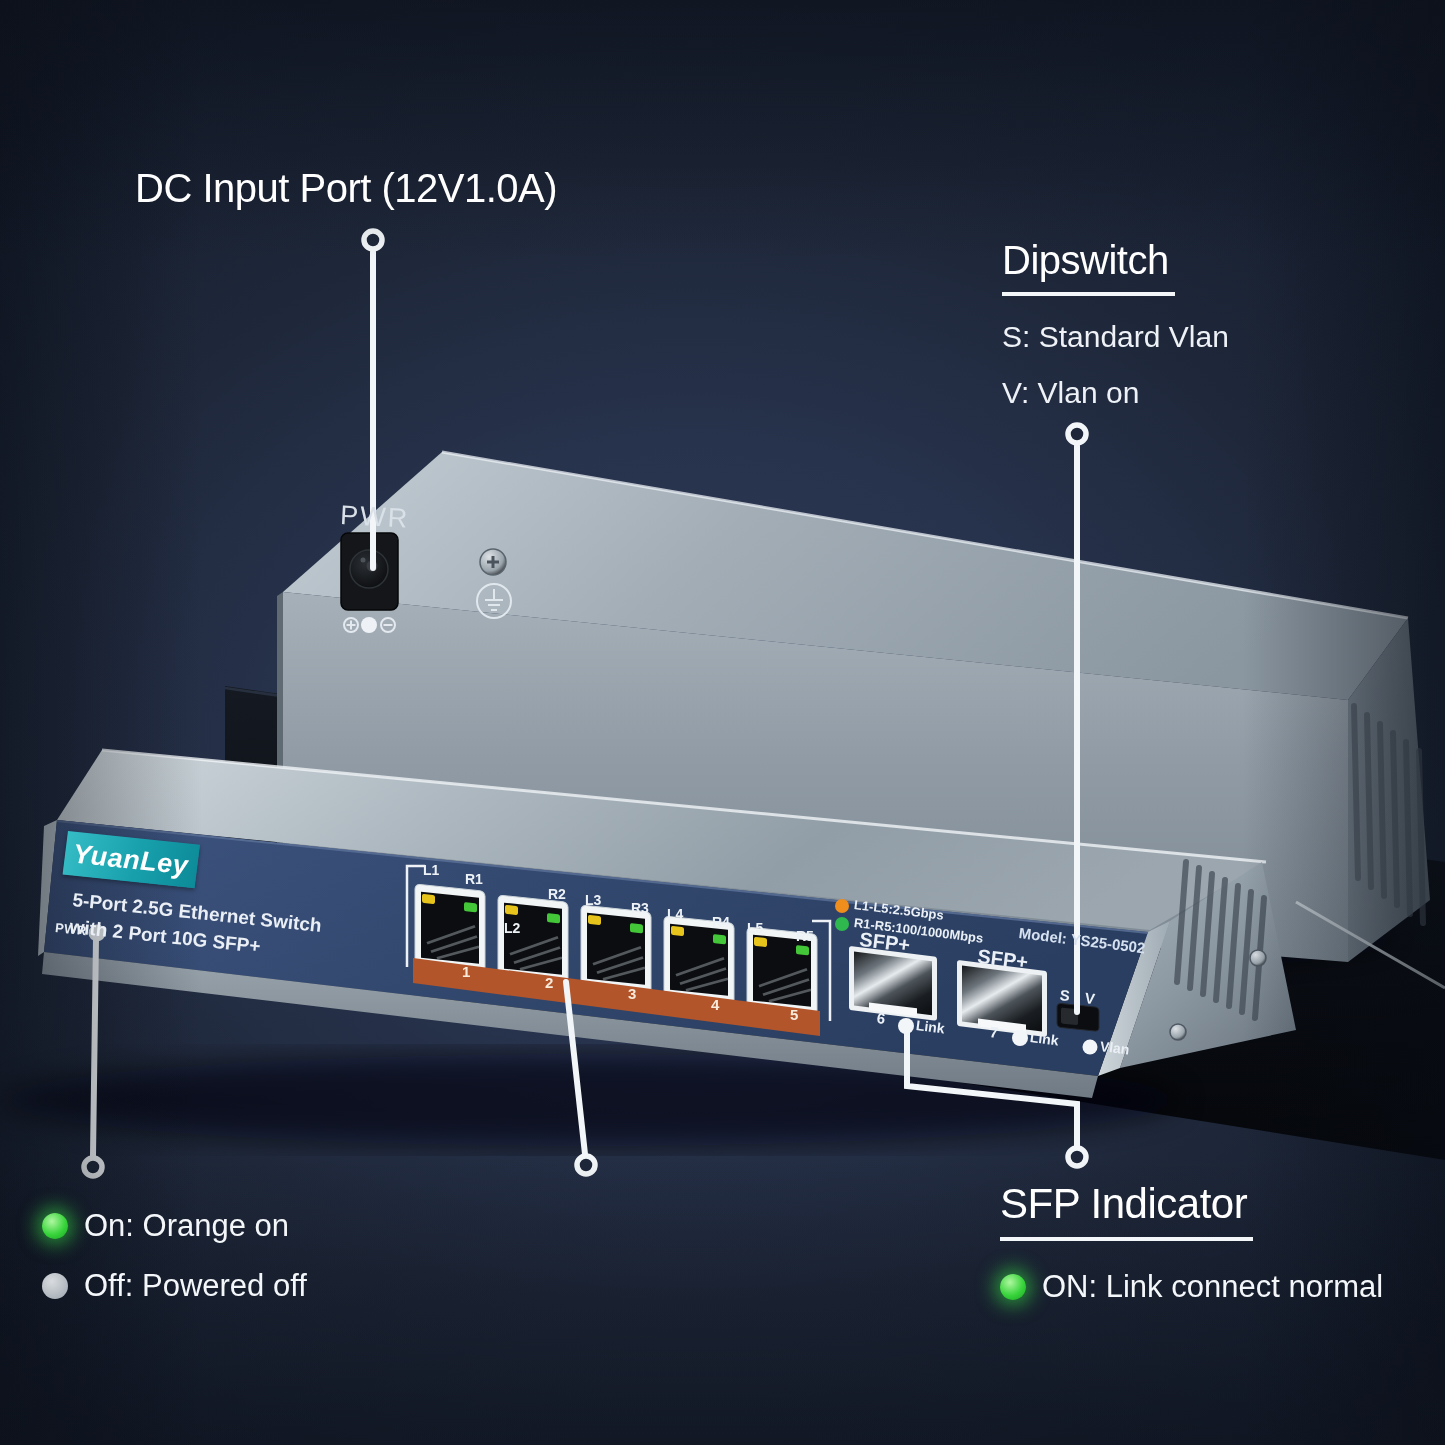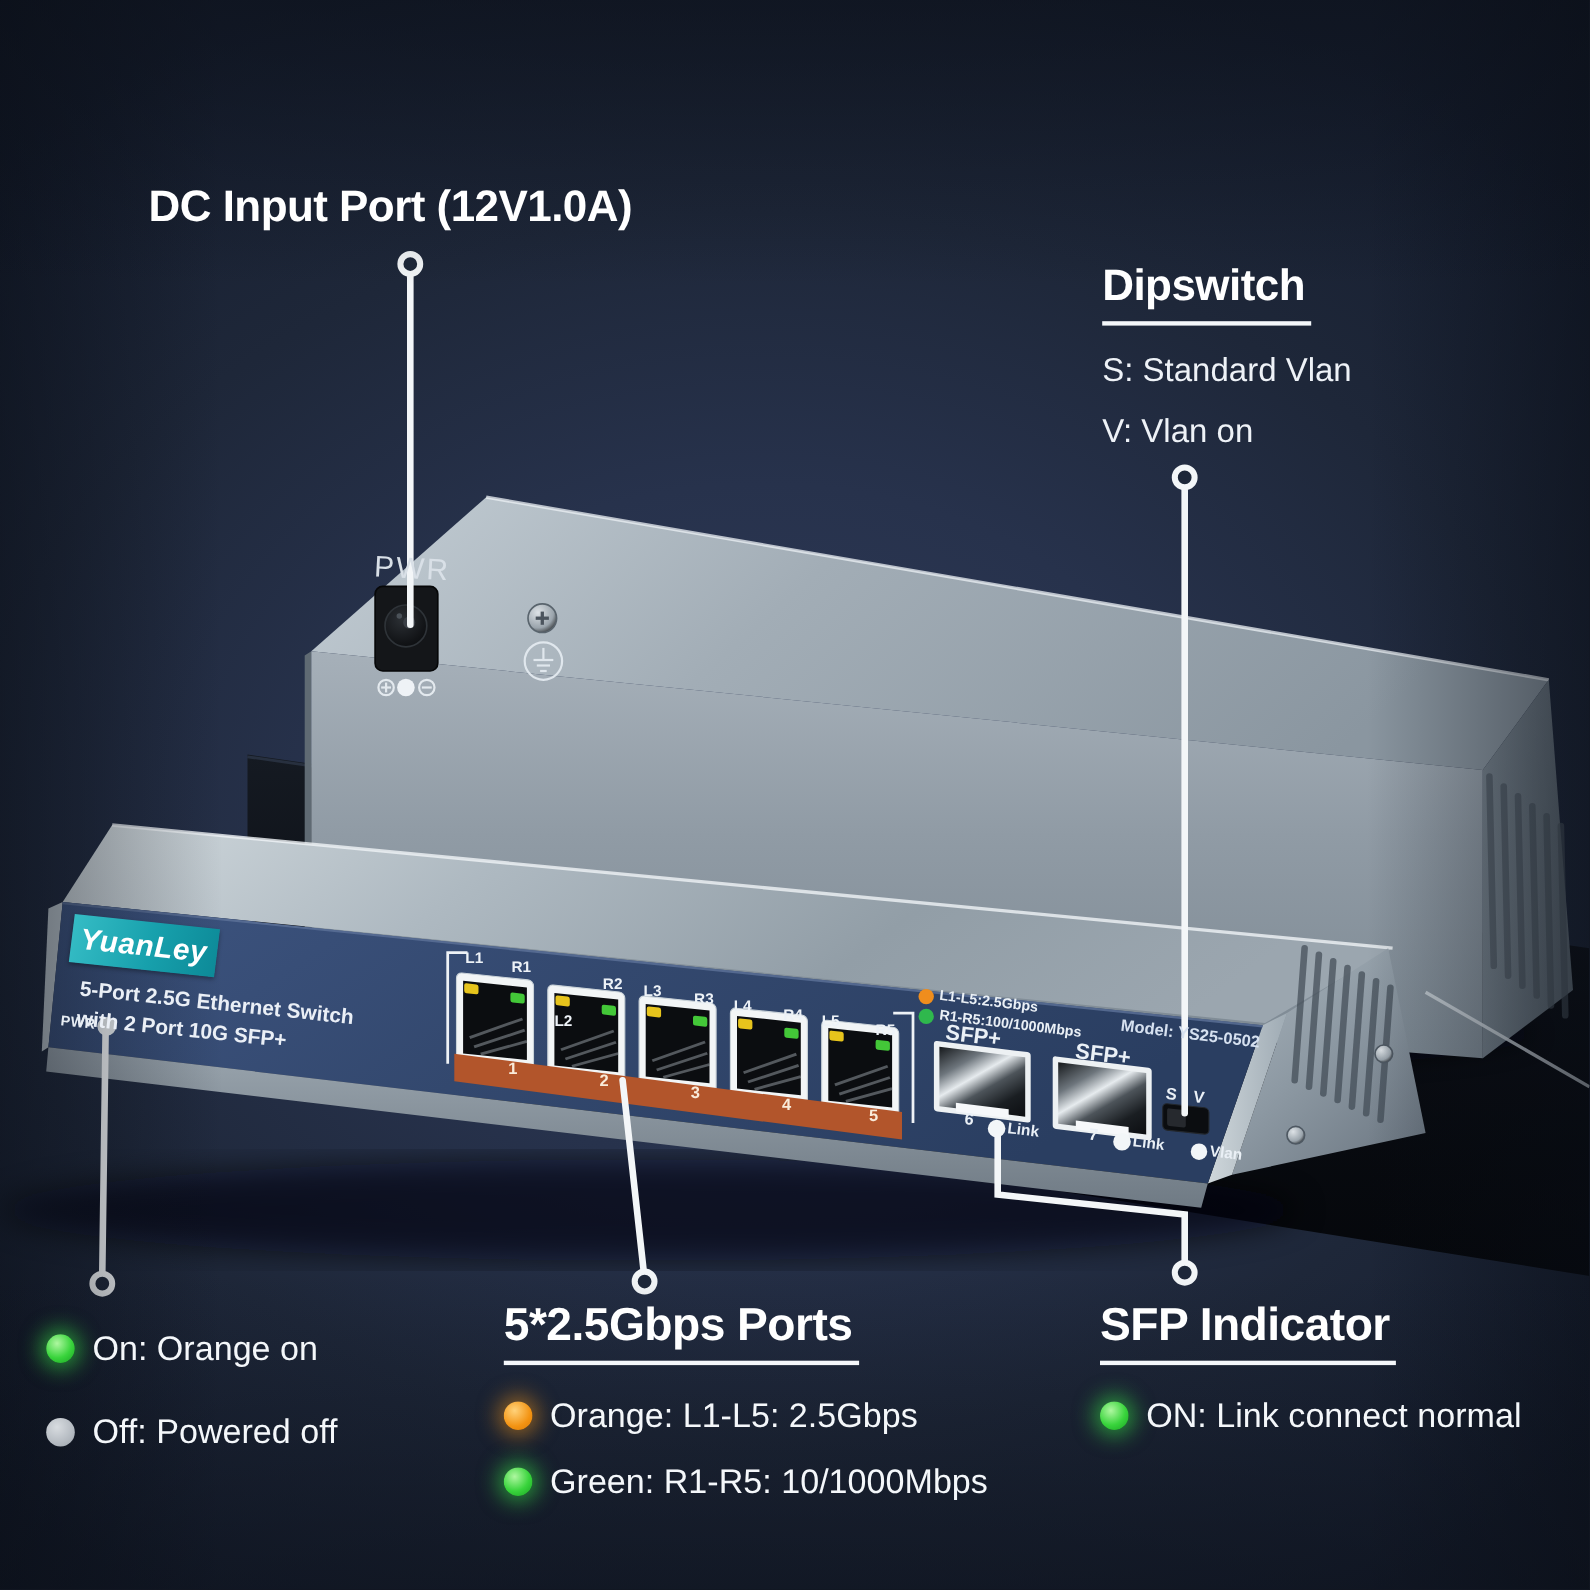--- a/index.html
+++ b/index.html
@@ -7,21 +7,21 @@
     position:relative;width:1445px;height:1445px;overflow:hidden;
     background:
       radial-gradient(1050px 820px at 48% 52%, #2f3b5a 0%, #27324c 38%, #1e2739 68%, #161e2f 100%);
     font-family:"Liberation Sans", sans-serif;
   }
   #vignette{position:absolute;inset:0;pointer-events:none;
     background:
       linear-gradient(180deg, rgba(10,14,22,.55) 0%, rgba(10,14,22,0) 18%, rgba(10,14,22,0) 80%, rgba(10,14,22,.5) 100%),
       linear-gradient(90deg, rgba(8,12,20,.5) 0%, rgba(8,12,20,0) 14%, rgba(8,12,20,0) 86%, rgba(8,12,20,.5) 100%);}
   .abs{position:absolute;}
-  .callout-title{color:#ffffff;font-weight:bold;font-size:40px;letter-spacing:-.5px;white-space:nowrap;text-align:center;}
+  .callout-title{color:#ffffff;font-weight:normal;font-size:40px;letter-spacing:-.5px;white-space:nowrap;text-align:center;}
   .callout-title.big{font-size:42px;}
   .underlined{border-bottom:4px solid #f4f7fa;padding-bottom:9px;padding-right:6px;display:inline-block;}
   .callout-body{color:#eef2f7;font-size:30px;white-space:nowrap;}
   .legend-row{display:flex;align-items:center;gap:16px;white-space:nowrap;}
   .legend-row .txt{color:#f4f7fa;font-size:31px;}
   .dot{width:26px;height:26px;border-radius:50%;flex:0 0 auto;}
   .dot.green{background:radial-gradient(circle at 38% 32%, #aef7a0, #39d43c 55%, #17a322);box-shadow:0 0 18px 6px rgba(55,225,70,.55);}
   .dot.orange{background:radial-gradient(circle at 38% 32%, #ffd27a, #f39312 60%, #d97a07);box-shadow:0 0 18px 6px rgba(243,150,25,.5);}
   .dot.gray{background:radial-gradient(circle at 38% 32%, #d8dce0, #b2b8bf 65%, #9aa1a8);}
   
@@ -359,37 +359,26 @@
   <span class="abs plate mini lnk" style="left:1031px;top:1029px;">Link</span>
   <span class="abs plate mini sv" style="left:1061px;top:986px;">S</span>
   <span class="abs plate mini sv" style="left:1086px;top:989px;">V</span>
   <span class="abs plate mini lnk" style="left:1101px;top:1038px;">Vlan</span>
 
   <div class="abs" style="left:42px;top:1180px;">
     <div class="legend-row" style="margin-top:28px;">
       <span class="dot green"></span>
       <span class="txt">On: Orange on</span>
     </div>
-    <div class="legend-row" style="margin-top:40px;">
+    <div class="legend-row" style="margin-top:24px;">
       <span class="dot gray"></span>
       <span class="txt">Off: Powered off</span>
     </div>
   </div>
 
-  <div class="abs" style="left:458px;top:1180px;">
-    <div class="callout-title big underlined">5*2.5Gbps Ports</div>
-    <div class="legend-row" style="margin-top:28px;">
-      <span class="dot orange"></span>
-      <span class="txt">Orange: L1-L5: 2.5Gbps</span>
-    </div>
-    <div class="legend-row" style="margin-top:24px;">
-      <span class="dot green"></span>
-      <span class="txt">Green: R1-R5: 10/1000Mbps</span>
-    </div>
-  </div>
 
   <div class="abs" style="left:1000px;top:1180px;">
     <div class="callout-title big underlined">SFP Indicator</div>
     <div class="legend-row" style="margin-top:28px;">
       <span class="dot green"></span>
       <span class="txt">ON: Link connect normal</span>
     </div>
   </div>
 
 </div>

